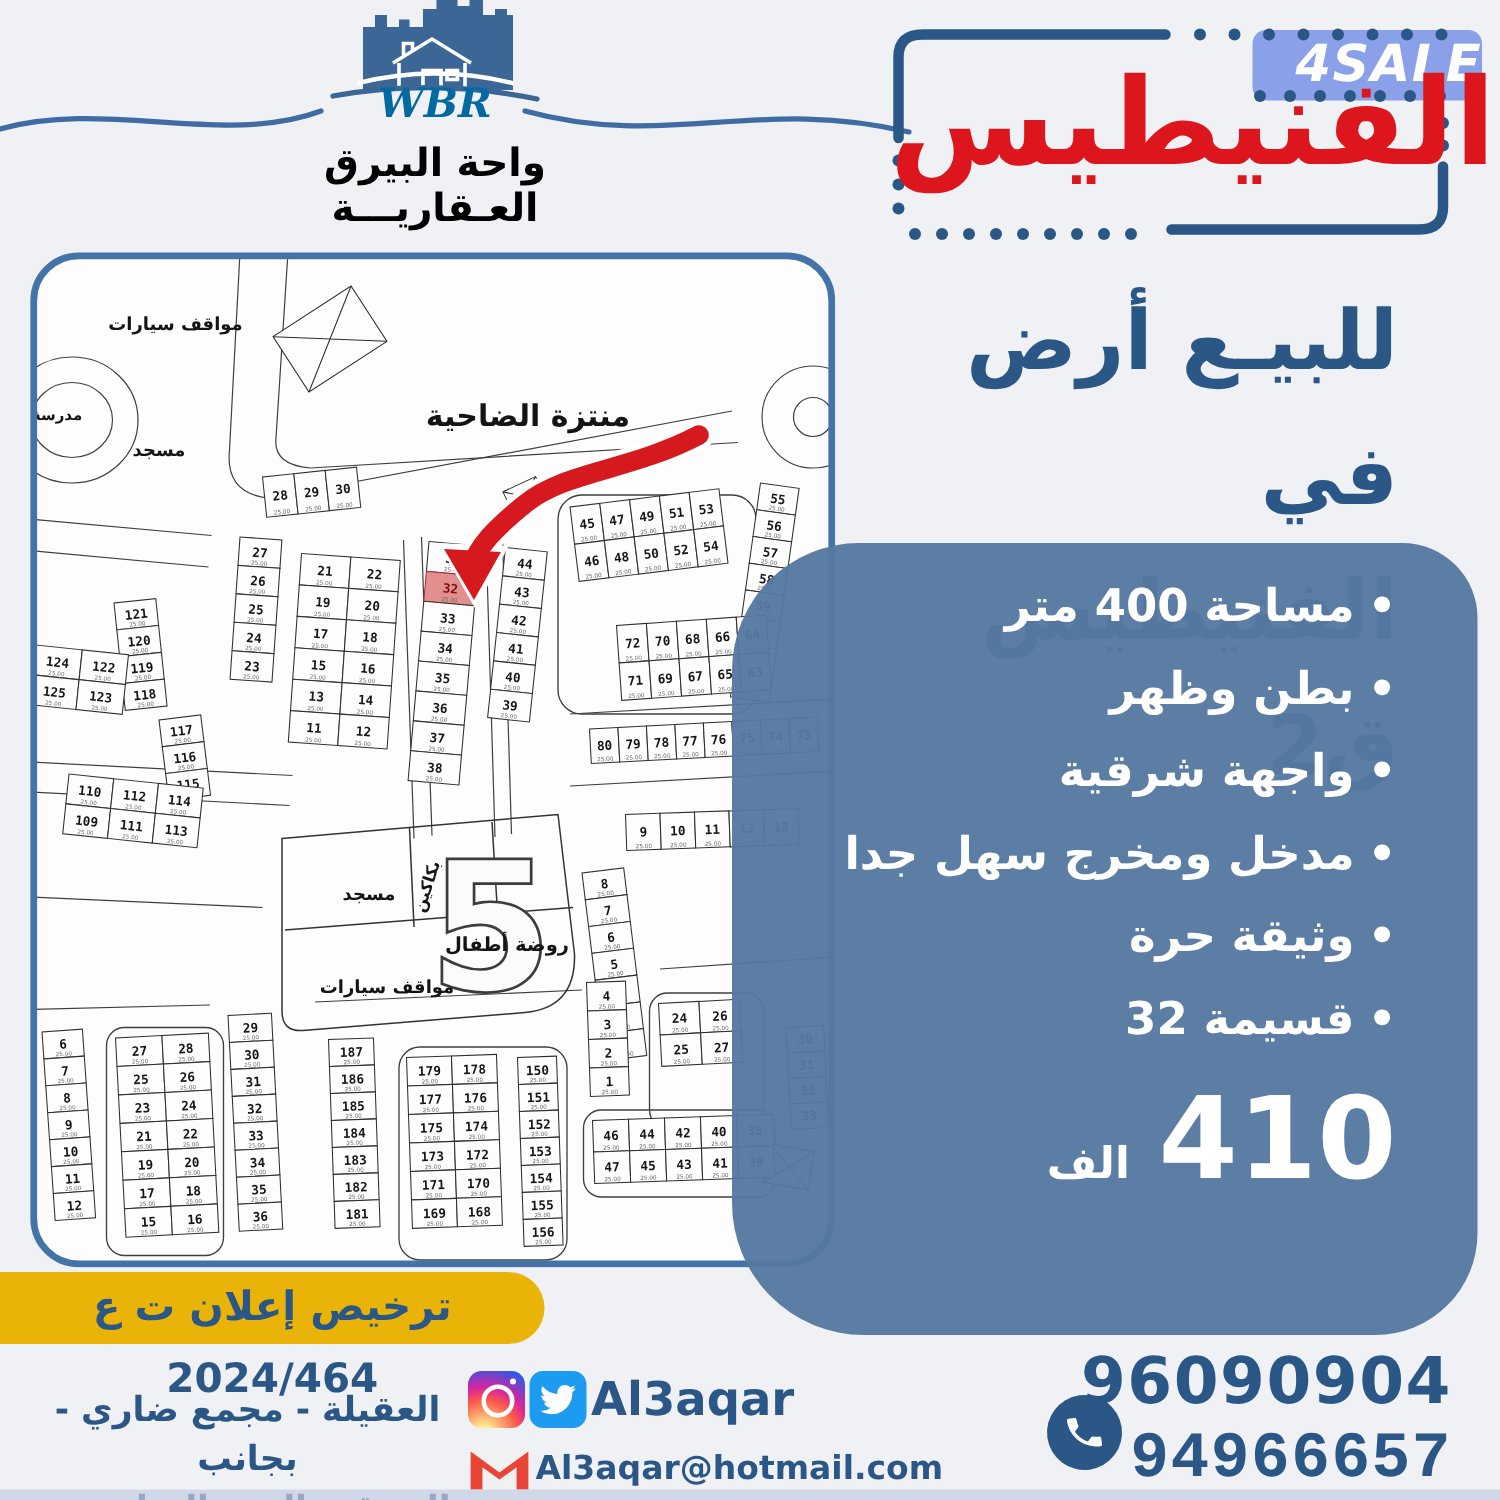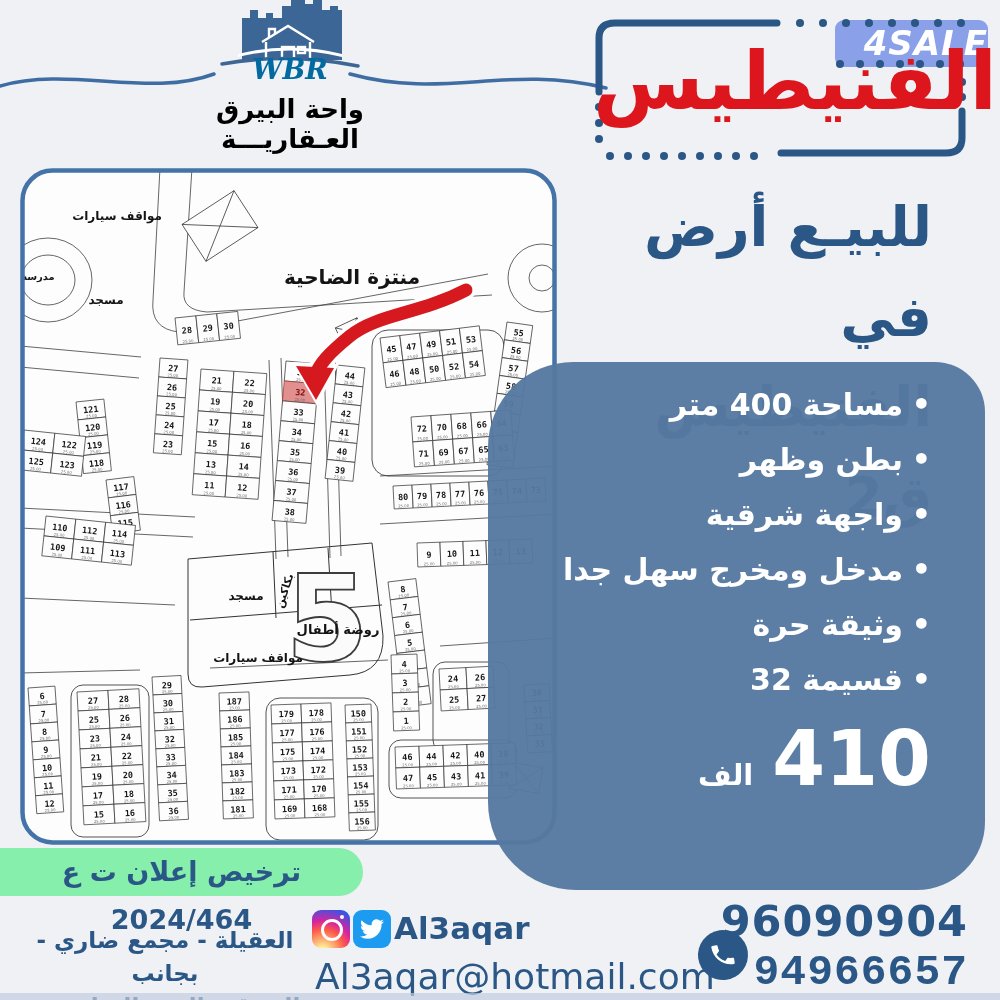--- a/index.html
+++ b/index.html
@@ -46,34 +46,34 @@
   .panel ul{list-style:none;margin:0;padding:26px 52px 0 20px;direction:rtl;}
   .panel li{position:relative;font-size:30px;font-weight:700;line-height:34px;margin-bottom:21px;
        padding-right:30px;text-align:right;}
   .panel li::before{content:"•";position:absolute;right:2px;top:0;font-size:30px;}
   .pricelabel{direction:rtl;text-align:right;padding-right:100px;font-size:31px;font-weight:700;margin-top:4px;}
   .pricerow{direction:rtl;text-align:right;padding-right:54px;margin-top:-4px;}
   .pricenum{font-size:76px;font-weight:900;letter-spacing:2px;}
   .priceunit{font-size:29px;font-weight:700;margin-right:14px;}
 
   
-  .license{position:absolute;left:0;top:848px;width:363px;height:48px;background:#86efac;
+  .license{position:absolute;left:0;top:848px;width:363px;height:48px;background:#eab308;
        border-radius:0 26px 26px 0;color:#2b5787;font-weight:700;font-size:27px;line-height:48px;
        text-align:center;direction:rtl;z-index:6;}
   .address{position:absolute;left:6px;top:924px;width:318px;text-align:center;color:#2b5787;
        font-weight:700;font-size:23px;line-height:33px;direction:rtl;}
   .social{position:absolute;left:312px;top:910px;width:400px;}
-  .srow{display:flex;gap:3px;height:46px;}
+  .srow{display:flex;align-items:center;gap:3px;height:46px;}
   .insta{width:38px;height:38px;border-radius:9px;position:relative;
        background:radial-gradient(circle at 28% 110%,#fdf497 0%,#fdf497 8%,#fd5949 45%,#d6249f 62%,#285AEB 92%);}
   .insta .lens{position:absolute;left:9px;top:9px;width:16px;height:16px;border:3px solid #fff;border-radius:50%;}
   .insta .dot{position:absolute;right:6px;top:5px;width:4px;height:4px;background:#fff;border-radius:50%;}
   .tw{width:38px;height:38px;border-radius:9px;background:#1d9bf0;display:flex;align-items:center;justify-content:center;}
   .handle{color:#2b5787;font-weight:700;font-size:31px;}
-  .email{color:#2b5787;font-weight:400;font-size:36px;}
+  .email{color:#2b5787;font-weight:700;font-size:22px;}
   .phones{position:absolute;left:640px;top:896px;width:352px;height:104px;}
   .phone-icon{position:absolute;left:58px;top:34px;width:50px;height:50px;border-radius:50%;
        background:#2b5787;display:flex;align-items:center;justify-content:center;transform:rotate(-8deg);}
   .pnum{position:absolute;right:24px;color:#2b5787;font-weight:900;font-size:43px;letter-spacing:1px;}
   .pnum.n1{top:0;} .pnum.n2{top:52px;font-family:Liberation Mono, monospace;}
   .bottomstrip{position:absolute;left:0;bottom:0;width:100%;height:7px;background:#c3cce0;opacity:.7;}
 </style>
 </head>
 <body>
 

